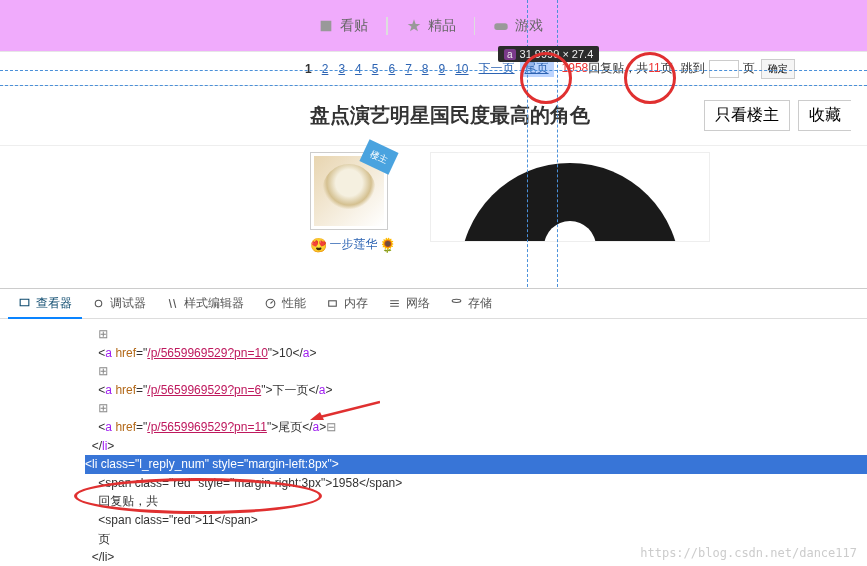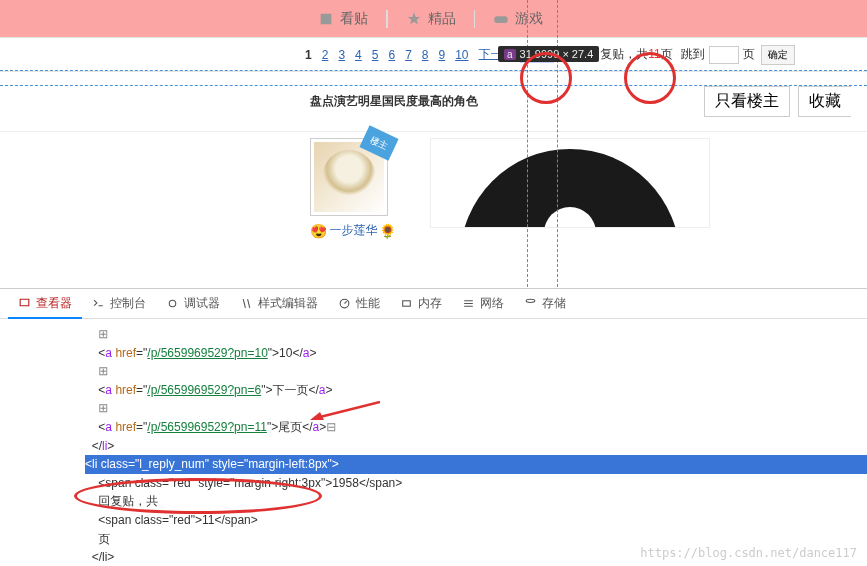--- a/index.html
+++ b/index.html
@@ -1,54 +1,54 @@
 <!DOCTYPE html>
 <html><head>
 <meta charset="utf-8">
 <style>
 *{margin:0;padding:0;box-sizing:border-box;font-family:Arial,"Microsoft YaHei",sans-serif}
 body{background:#fff;font-size:12px;color:#333;width:867px;height:566px;overflow:hidden;position:relative}
 .top-area{height:288px;overflow:hidden;position:relative}
-.tabbar{height:38px;background:#fca5a5;border-bottom:1px solid #e6e6e6;display:flex;align-items:center;padding-left:300px;gap:0}
+.tabbar{height:52px;background:#f0abfc;border-bottom:1px solid #e6e6e6;display:flex;align-items:center;padding-left:300px;gap:0}
 .tabbar .tab{display:flex;align-items:center;gap:6px;padding:0 18px;color:#666;font-size:14px;height:50px;cursor:pointer}
 .tabbar .tab svg{width:16px;height:16px;fill:#999}
 .tabbar .sep{width:1px;height:18px;background:#ddd}
 .pager-row{height:34px;background:#fff;border-bottom:1px solid #e6e6e6;display:flex;align-items:center;padding-left:300px;font-size:12px;position:relative}
 .pager-row .pg{padding:0 5px;color:#2d64b3;cursor:pointer;text-decoration:underline}
 .pager-row .pg.cur{color:#333;font-weight:bold;text-decoration:none}
 .pager-row .info{color:#333;margin-left:8px}
 .pager-row .info .red{color:#e33}
 .pager-row input{width:30px;height:18px;border:1px solid #ccc;margin:0 4px}
 .pager-row button{height:20px;padding:0 6px;border:1px solid #ccc;background:#f5f5f5;cursor:pointer;font-size:10px}
 .title-row{display:flex;align-items:center;padding:14px 16px 14px 310px;border-bottom:1px solid #eee}
-.title-row h2{font-size:12px;font-weight:bold;flex:1;color:#333}
+.title-row h2{font-size:20px;font-weight:bold;flex:1;color:#333}
 .title-row .btn{border:1px solid #ccc;background:#fff;padding:4px 10px;font-size:16px;margin-left:8px;cursor:pointer}
 .post{display:flex;padding-left:310px;padding-top:6px}
 .avatar-box{width:90px}
 .avatar{width:78px;height:78px;border:1px solid #ccc;padding:3px;position:relative}
 .avatar-img{width:100%;height:100%;background:linear-gradient(135deg,#e8d5b0,#fff);position:relative;overflow:hidden}
 .avatar-img::before{content:"";position:absolute;inset:8px;background:radial-gradient(circle at 50% 35%,#f5f0e0 30%,#d4c090 50%,transparent 60%);border-radius:50% 50% 40% 40%}
 .badge{position:absolute;top:-8px;right:-8px;width:32px;height:24px;background:#4aa3df;transform:rotate(25deg);font-size:9px;color:#fff;display:flex;align-items:center;justify-content:center}
 .uname{margin-top:6px;font-size:12px;color:#2d64b3;display:flex;align-items:center;gap:2px}
 .post-body{flex:1;padding-left:30px}
 .post-body .txt{font-size:14px;color:#333;margin:6px 0 10px}
 .big-img{width:280px;height:90px;background:#fff;border:1px solid #eee;position:relative;overflow:hidden}
 .big-img::before{content:"";position:absolute;left:50%;top:10px;transform:translateX(-50%);width:220px;height:220px;background:#1a1a1a;border-radius:50%}
 .big-img::after{content:"";position:absolute;left:50%;top:68px;transform:translateX(-50%);width:52px;height:30px;background:#fff;border-radius:26px 26px 0 0}
 
 .devtools{border-top:1px solid #ccc}
 .dt-tabs{height:30px;display:flex;align-items:center;border-bottom:1px solid #ddd;padding-left:8px;gap:0}
 .dt-tab{display:flex;align-items:center;gap:5px;padding:0 10px;height:30px;font-size:12px;color:#555;cursor:pointer}
-.dt-tab.active{color:#b91c1c;border-bottom:2px solid #0a84ff;margin-bottom:-1px}
+.dt-tab.active{color:#0c4a6e;border-bottom:2px solid #0a84ff;margin-bottom:-1px}
 .dt-tab svg{width:13px;height:13px;fill:currentColor}
 .dt-body{background:#fff;font-family:Consolas,monospace;font-size:12px;padding:6px 0 6px 85px;line-height:1.55;position:relative}
 .dt-body .ln{white-space:pre}
 .t-tag{color:#a020f0}
 .t-attr{color:#b26818}
-.t-val{color:#15803d;text-decoration:underline}
+.t-val{color:#be185d;text-decoration:underline}
 .t-txt{color:#333}
 .tw{position:absolute;left:-5px;color:#888;font-size:10px}
 .hl{background:#3875d7;color:#fff}
 
 .tooltip{position:absolute;background:#2b2b2b;color:#eee;font-size:11px;padding:2px 6px;border-radius:2px;display:flex;align-items:center;gap:4px}
 .tooltip .k{background:#7a3a8a;padding:0 3px;border-radius:2px;font-size:10px}
 .guide{position:absolute;border-left:1px dashed #4a90d9;height:566px;top:0}
 .guideh{position:absolute;border-top:1px dashed #4a90d9;width:867px;left:0}
 .circle{position:absolute;border:3px solid #e03030;border-radius:50%;pointer-events:none}
 .oval{position:absolute;border:3px solid #e03030;border-radius:50%/50%;pointer-events:none}
@@ -140,26 +140,20 @@
 <div class="devtools">
   <div class="dt-tabs">
     <div class="dt-tab active">
         <svg viewBox="0 0 24 24">
           <path d="M4 4h16v12H4z" fill="none" stroke="currentColor" stroke-width="2"></path>
         </svg>
         <span>查看器</span>
       </div>
     <div class="dt-tab">
         <svg viewBox="0 0 24 24">
-          <path d="M4 6l5 5-5 5M12 16h8" stroke="currentColor" stroke-width="2" fill="none"></path>
-        </svg>
-        <span>控制台</span>
-      </div>
-    <div class="dt-tab">
-        <svg viewBox="0 0 24 24">
           <circle cx="12" cy="12" r="6" fill="none" stroke="currentColor" stroke-width="2"></circle>
         </svg>
         <span>调试器</span>
       </div>
     <div class="dt-tab">
         <svg viewBox="0 0 24 24">
           <path d="M6 4l4 16M14 4l4 16" stroke="currentColor" stroke-width="2"></path>
         </svg>
         <span>样式编辑器</span>
       </div>

